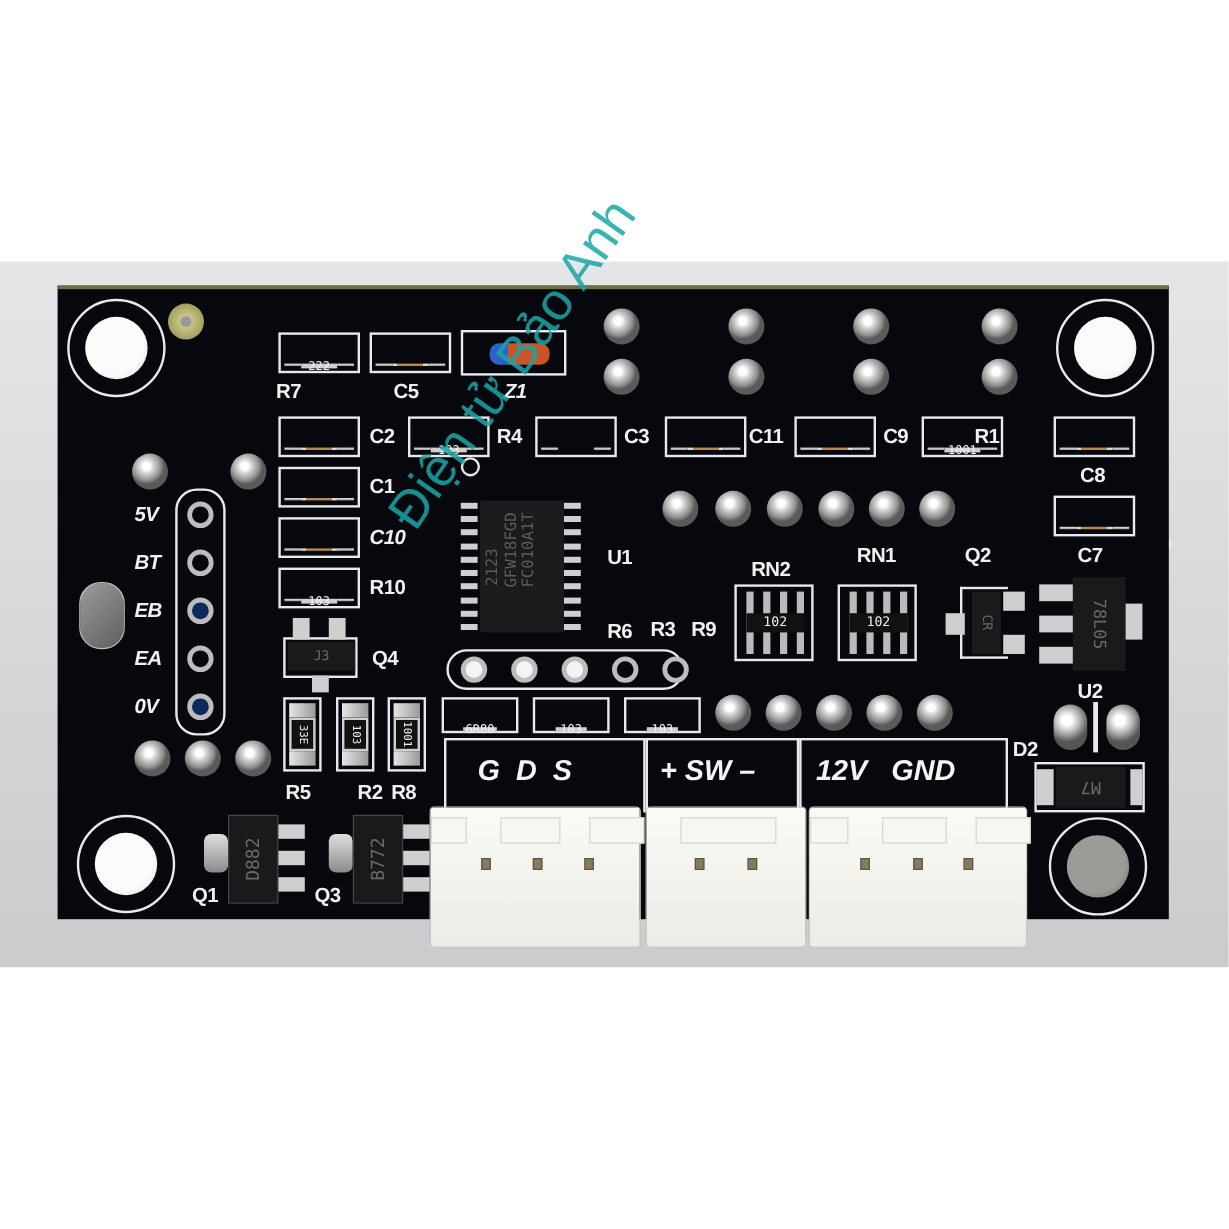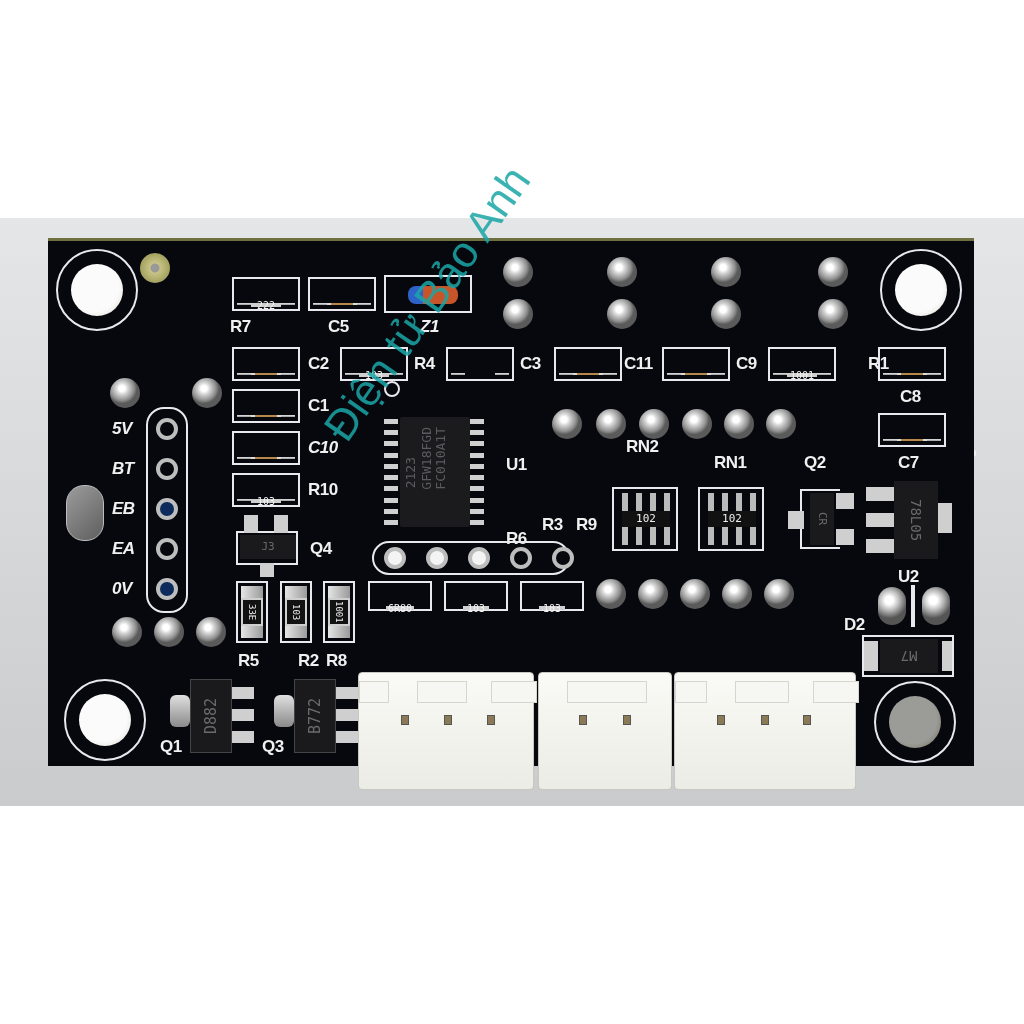--- a/index.html
+++ b/index.html
@@ -192,21 +192,21 @@
   </div>
   <div class="abs silk" style="left:688px;top:113px;">C9</div>
 
   <div class="comp-box" style="left:720px;top:106px;width:68px;height:34px;">
     <div class="smd-h">
         <div class="pad"></div>
         <div class="res-body">1001</div>
         <div class="pad"></div>
       </div>
   </div>
-  <div class="abs silk" style="left:820px;top:113px;">R1</div>
+  <div class="abs silk" style="left:764px;top:113px;">R1</div>
 
   <div class="comp-box" style="left:830px;top:106px;width:68px;height:34px;">
     <div class="smd-h">
         <div class="pad"></div>
         <div class="cap-body"></div>
         <div class="pad"></div>
       </div>
   </div>
   <div class="abs silk" style="left:852px;top:146px;">C8</div>
 
@@ -315,21 +315,21 @@
       <div class="pin-h"></div>
       <div class="pin-h"></div>
       <div class="pin-h"></div>
       <div class="pin-h"></div>
       <div class="pin-h"></div>
       <div class="pin-h"></div>
       <div class="pin-h"></div>
       <div class="pin-h"></div>
   </div>
   <div class="abs silk" style="left:458px;top:214px;">U1</div>
-  <div class="abs silk" style="left:458px;top:288px;">R6</div>
+  <div class="abs silk" style="left:458px;top:276px;">R6</div>
   <div class="abs silk" style="left:494px;top:274px;">R3</div>
   <div class="abs silk" style="left:528px;top:274px;">R9</div>
 
   <div class="header-strip" style="left:324px;top:300px;width:198px;height:34px;"></div>
   <div class="th-hole white" style="left:336px;top:306px;"></div>
   <div class="th-hole white" style="left:378px;top:306px;"></div>
   <div class="th-hole white" style="left:420px;top:306px;"></div>
   <div class="th-hole" style="left:462px;top:306px;"></div>
   <div class="th-hole" style="left:504px;top:306px;"></div>
 
@@ -355,21 +355,21 @@
       </div>
   </div>
 
   <div class="solder" style="left:504px;top:168px;"></div>
   <div class="solder" style="left:548px;top:168px;"></div>
   <div class="solder" style="left:591px;top:168px;"></div>
   <div class="solder" style="left:634px;top:168px;"></div>
   <div class="solder" style="left:676px;top:168px;"></div>
   <div class="solder" style="left:718px;top:168px;"></div>
 
-  <div class="abs silk" style="left:578px;top:196px;">RN2</div>
+  <div class="abs silk" style="left:578px;top:224px;">RN2</div>
   <div class="abs silk" style="left:666px;top:212px;">RN1</div>
   <div class="abs silk" style="left:756px;top:212px;">Q2</div>
 
   <div class="comp-box" style="left:564px;top:246px;width:66px;height:64px;">
     <div class="abs" style="left:8px;top:4px;width:6px;height:52px;background:#bbb;"></div>
     <div class="abs" style="left:22px;top:4px;width:6px;height:52px;background:#bbb;"></div>
     <div class="abs" style="left:36px;top:4px;width:6px;height:52px;background:#bbb;"></div>
     <div class="abs" style="left:50px;top:4px;width:6px;height:52px;background:#bbb;"></div>
     <div class="abs" style="left:8px;top:22px;width:48px;height:16px;background:#111;color:#eee;font-size:11px;text-align:center;line-height:16px;font-family:'DejaVu Sans Mono',monospace;">102</div>
   </div>
@@ -427,20 +427,29 @@
   <div class="abs" style="left:184px;top:490px;width:22px;height:12px;background:#cfcfcf;"></div>
   <div class="abs silk" style="left:112px;top:496px;">Q1</div>
 
   <div class="abs" style="left:226px;top:454px;width:20px;height:32px;border-radius:6px;background:linear-gradient(#e0e0e0,#8a8a8a);"></div>
   <div class="sot-body" style="left:246px;top:438px;width:40px;height:72px;font-size:15px;writing-mode:vertical-rl;transform:rotate(180deg);text-align:center;line-height:40px;border:1px solid #444;">B772</div>
   <div class="abs" style="left:288px;top:446px;width:22px;height:12px;background:#cfcfcf;"></div>
   <div class="abs" style="left:288px;top:468px;width:22px;height:12px;background:#cfcfcf;"></div>
   <div class="abs" style="left:288px;top:490px;width:22px;height:12px;background:#cfcfcf;"></div>
   <div class="abs silk" style="left:214px;top:496px;">Q3</div>
 
+  <div class="label-box" style="left:322px;top:374px;width:168px;height:62px;">
+    <div class="conn-label" style="left:26px;">G  D  S</div>
+  </div>
+  <div class="label-box" style="left:490px;top:374px;width:128px;height:62px;">
+    <div class="conn-label" style="left:10px;">+ SW –</div>
+  </div>
+  <div class="label-box" style="left:618px;top:374px;width:174px;height:62px;">
+    <div class="conn-label" style="left:12px;">12V   GND</div>
+  </div>
 </div>
 
 <div class="connector" style="left:358px;top:672px;width:176px;height:118px;">
   <div class="latch" style="left:0;width:28px;"></div>
   <div class="latch" style="left:58px;width:48px;"></div>
   <div class="latch" style="left:132px;width:44px;"></div>
   <div class="pin" style="left:42px;"></div>
   <div class="pin" style="left:85px;"></div>
   <div class="pin" style="left:128px;"></div>
 </div>

